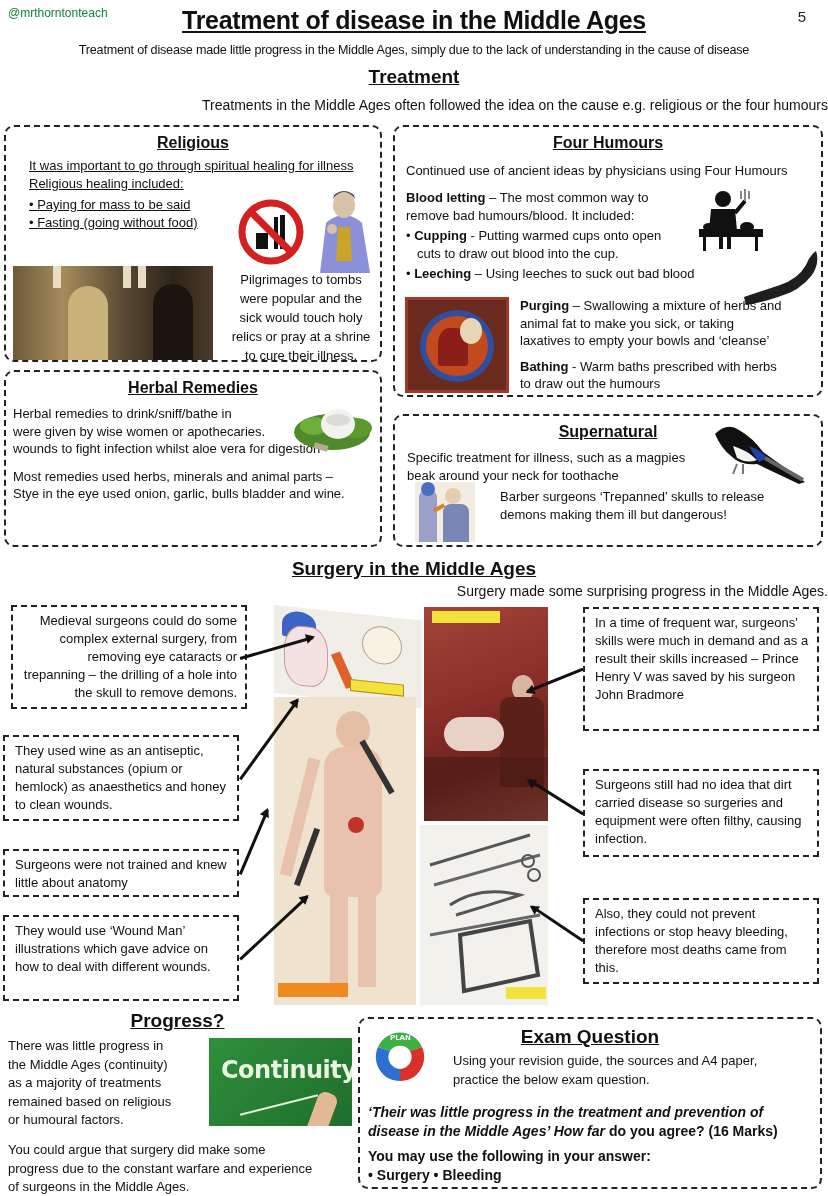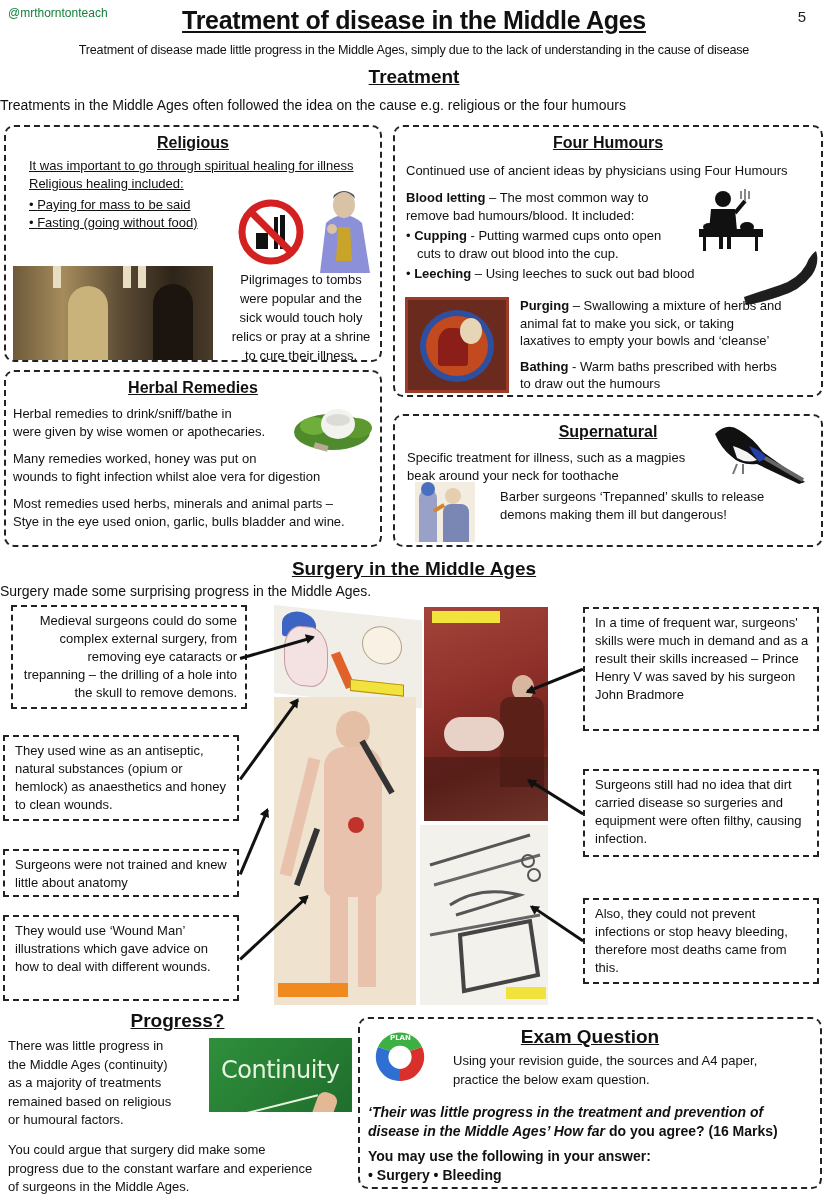--- a/index.html
+++ b/index.html
@@ -4,21 +4,21 @@
 <style>
   * { box-sizing: border-box; margin: 0; padding: 0; }
   html, body { width: 828px; height: 1196px; background: #ffffff; overflow: hidden; }
   body { position: relative; font-family: "Liberation Sans", "DejaVu Sans", sans-serif; color: #111; }
   .abs { position: absolute; }
   .handle { left: 8px; top: 6px; font-size: 12px; color: #15803d; }
   .pageno { right: 22px; top: 8px; font-size: 15px; color: #222; }
   .title { left: 0; width: 828px; top: 6px; text-align: center; font-size: 25px; font-weight: bold; text-decoration: underline; letter-spacing: -0.3px; }
   .subtitle { left: 0; width: 828px; top: 43px; text-align: center; font-size: 12.6px; letter-spacing: -0.2px; }
   .h2 { left: 0; width: 828px; text-align: center; font-size: 19px; font-weight: bold; text-decoration: underline; }
-  .h2sub { left: 0; width: 828px; text-align: left; font-size: 14px; }
+  .h2sub { left: 0; width: 828px; text-align: right; font-size: 14px; }
   .box { position: absolute; border: 2px dashed #222; border-radius: 10px; background: #fff; }
   .box-h { text-align: center; font-weight: bold; text-decoration: underline; font-size: 16px; }
   .txt { font-size: 13px; line-height: 17.5px; }
   .bul::before { content: "\2022  "; }
   b { font-weight: bold; }
   .img { position: absolute; overflow: hidden; }
   .callout { position: absolute; border: 2px dashed #222; background: #fff; font-size: 13px; line-height: 18px; padding: 5px 8px 4px 10px; }
   .line { position: absolute; height: 2.5px; background: #111; transform-origin: 0 50%; }
   .line::after { content: ""; position: absolute; right: -2px; top: -4px; border-left: 9px solid #111; border-top: 5px solid transparent; border-bottom: 5px solid transparent; }
 </style>
@@ -124,21 +124,20 @@
     <div style="margin-top:8px;"><b>Bathing</b><span> - Warm baths prescribed with herbs</span></div>
     <div>to draw out the humours</div>
   </div>
 </div>
 
 <div class="box" style="left:4px; top:370px; width:378px; height:177px;">
   <div class="box-h" style="margin-top:7px;">Herbal Remedies</div>
   <div class="txt" style="position:absolute; left:7px; top:33px;">
     <div>Herbal remedies to drink/sniff/bathe in</div>
     <div>were given by wise women or apothecaries.</div>
-    <div style="margin-top:10px;">Many remedies worked, honey was put on</div>
     <div> wounds to  fight infection whilst aloe vera for digestion</div>
     <div style="margin-top:10px;">Most remedies used herbs, minerals  and animal parts –</div>
     <div>Stye in the eye used onion, garlic, bulls bladder and wine.</div>
   </div>
   <div class="img" style="left:286px; top:28px; width:86px; height:56px;">
     <svg width="86" height="56" viewBox="0 0 86 56">
       <ellipse cx="40" cy="32" rx="38" ry="18" fill="#4f8a2c"></ellipse>
       <ellipse cx="22" cy="26" rx="14" ry="9" fill="#6fae3a"></ellipse>
       <ellipse cx="64" cy="28" rx="16" ry="10" fill="#5c9a30"></ellipse>
       <ellipse cx="46" cy="24" rx="17" ry="15" fill="#f2f2ee"></ellipse>
@@ -247,21 +246,21 @@
   <div>the Middle Ages (continuity)</div>
   <div>as a majority of treatments</div>
   <div>remained based on religious</div>
   <div>or humoural factors.</div>
 </div>
 <div class="abs txt" style="left:8px; top:1141px; line-height:18.5px;">
   <div>You could argue that surgery did make some</div>
   <div>progress due to the constant warfare and experience</div>
   <div>of surgeons in the Middle Ages.</div>
 </div>
-<div class="img" style="left:209px; top:1038px; width:143px; height:74px; background:linear-gradient(135deg,#2f8f3c,#1f6e2c);">
+<div class="img" style="left:209px; top:1038px; width:143px; height:88px; background:linear-gradient(135deg,#2f8f3c,#1f6e2c);font-weight:bold;">
   <div style="position:absolute; left:12px; top:18px; font-family:'DejaVu Sans', sans-serif; font-size:24px; color:#e8f4e0; letter-spacing:-0.5px;">Continuity</div>
   <div style="position:absolute; left:30px; top:66px; width:80px; height:2px; background:#e8f4e0; transform:rotate(-14deg);"></div>
   <div style="position:absolute; left:104px; top:54px; width:20px; height:40px; background:#e3b894; border-radius:8px 8px 0 0; transform:rotate(20deg);"></div>
 </div>
 
 <div class="box" style="left:358px; top:1017px; width:464px; height:172px;">
   <div class="img" style="left:10px; top:6px; width:60px; height:60px;">
     <svg width="60" height="60" viewBox="0 0 60 60">
       <path d="M8 22 A24 24 0 0 1 52 22 L40 26 A12 12 0 0 0 20 26 Z" fill="#3cb043"></path>
       <path d="M52 22 A24 24 0 0 1 30 56 L30 44 A12 12 0 0 0 40 26 Z" fill="#d9302c"></path>

